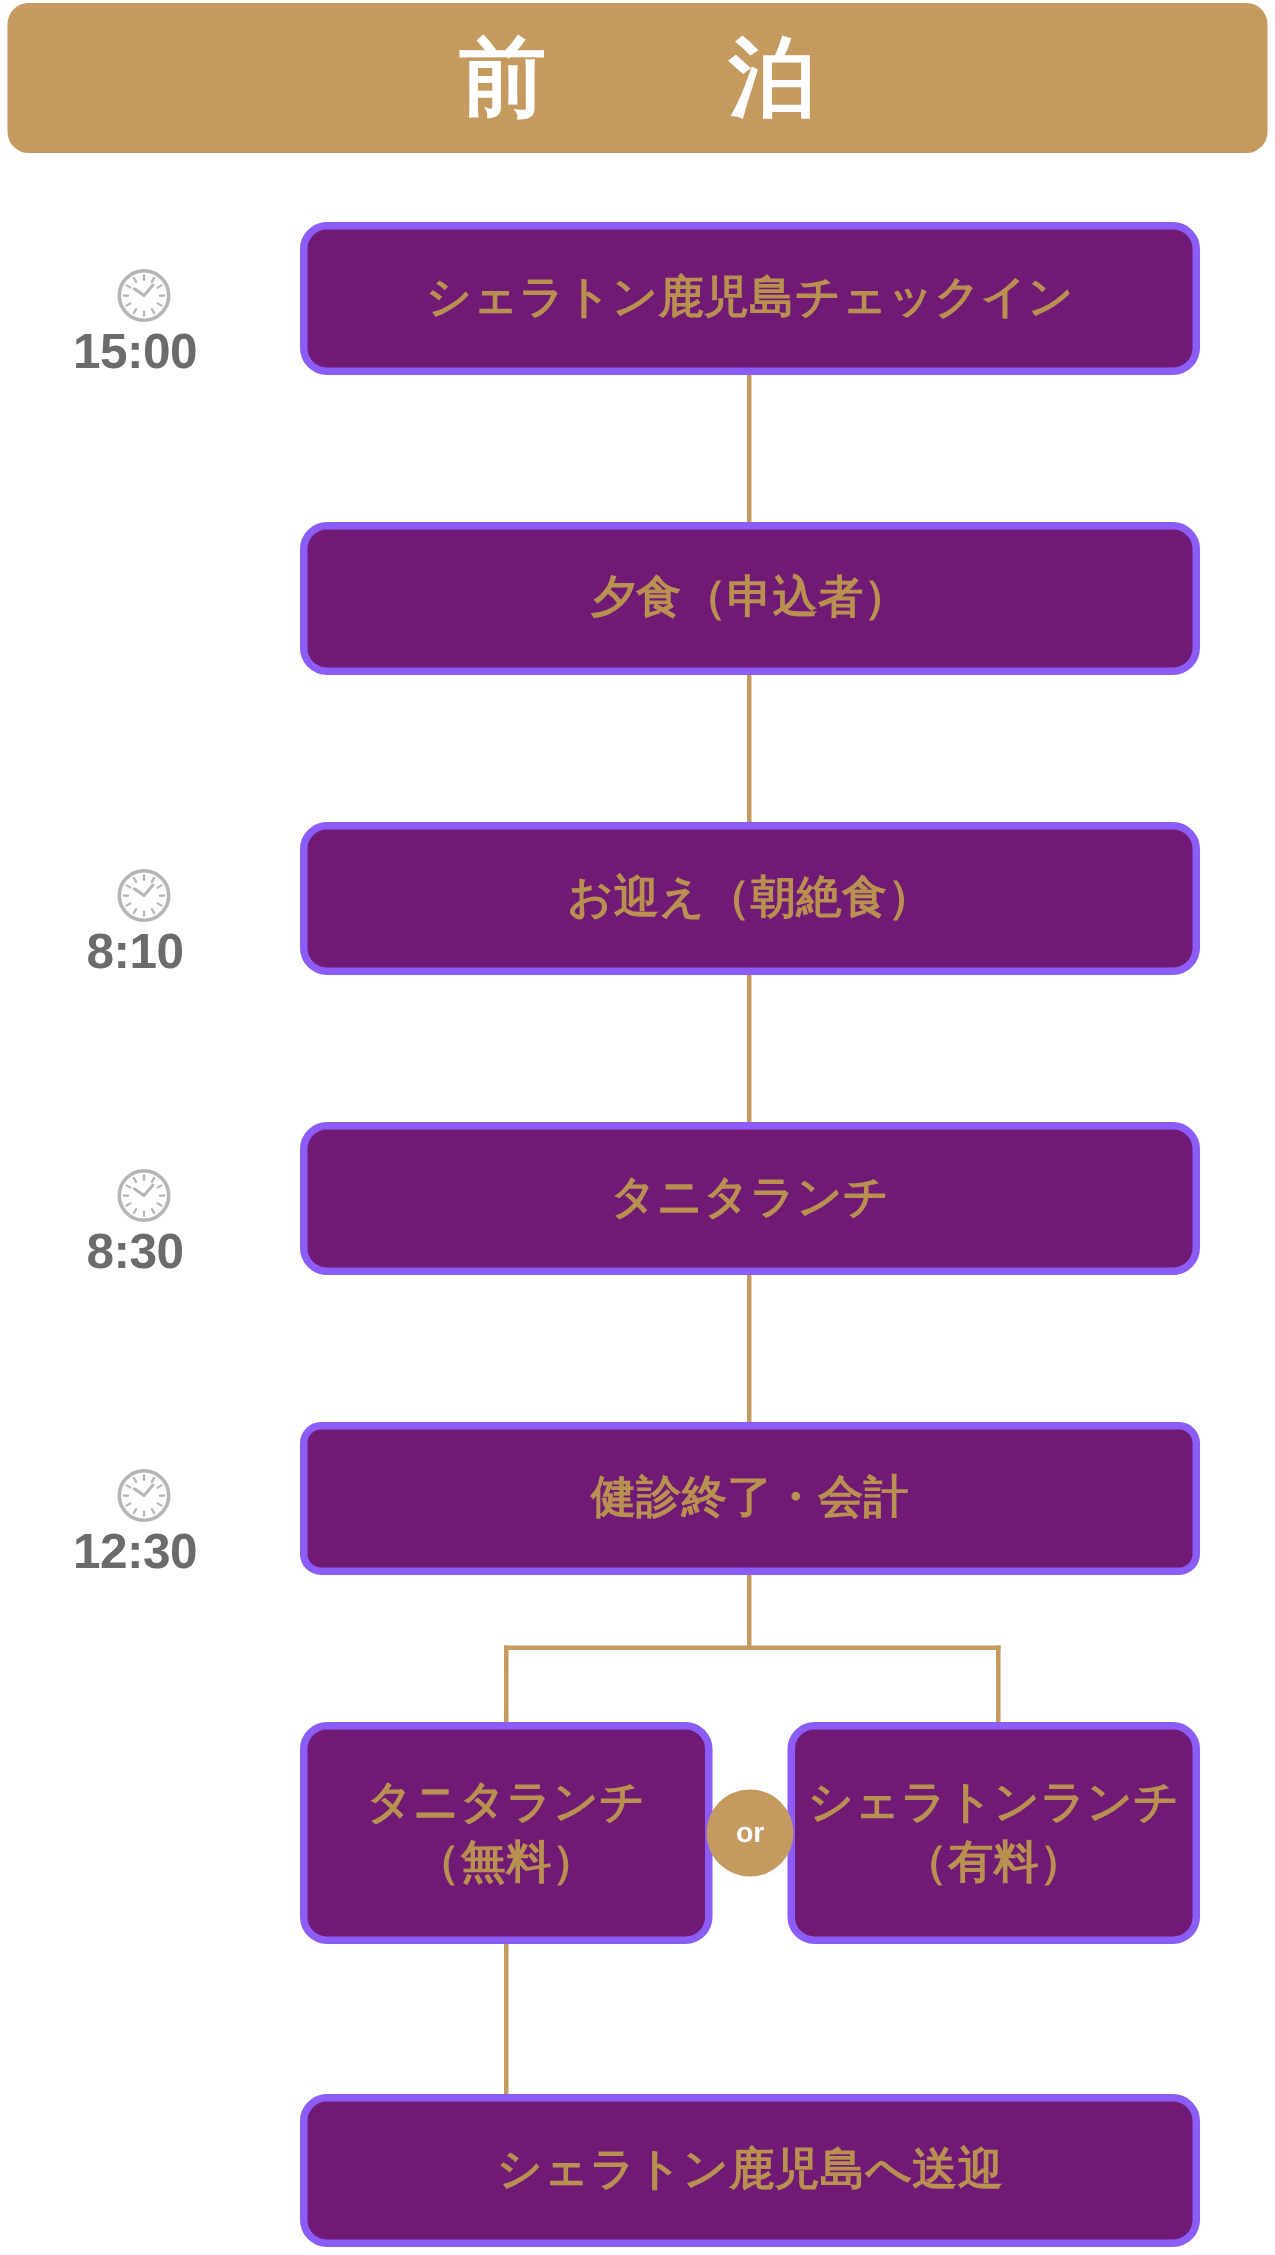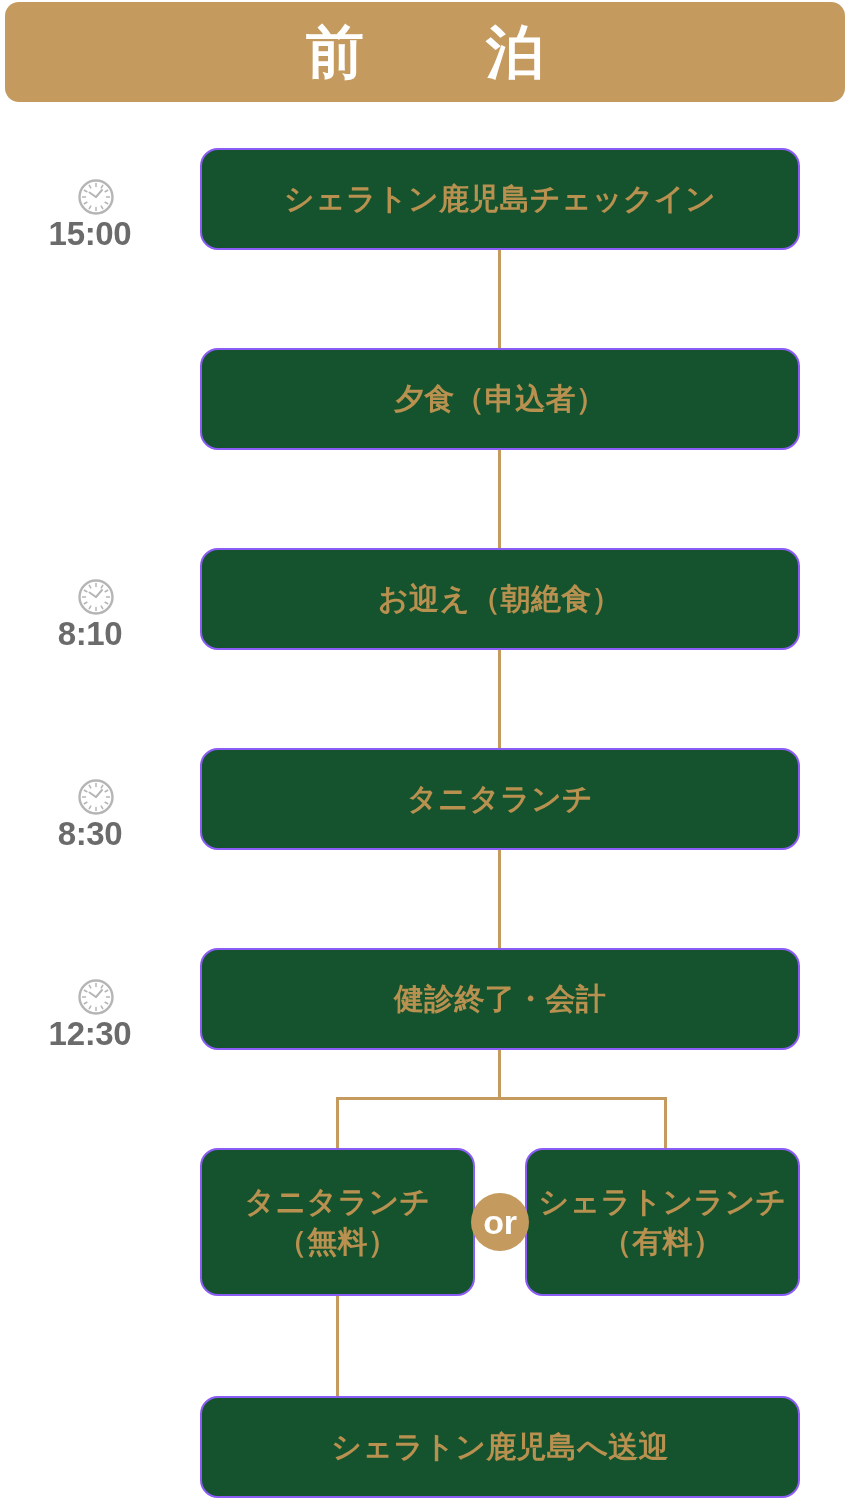--- a/index.html
+++ b/index.html
@@ -39,43 +39,43 @@
     font-weight: 700;
     letter-spacing: 0.55em;
     text-indent: 0.55em;
     line-height: 1;
   }
 
   
   .flow-box {
     position: absolute;
     box-sizing: border-box;
-    border: 2px solid #8b5cf6;
+    border: 5px solid #8b5cf6;
     border-radius: 18px;
-    background: #14532d;
+    background: #701a75;
     display: flex;
     align-items: center;
     justify-content: center;
     z-index: 3;
   }
   .flow-box-label {
     color: #b8904f;
     font-size: 30px;
     font-weight: 700;
     line-height: 1.32;
     text-align: center;
     letter-spacing: 0.01em;
     white-space: pre-line;
   }
 
   .box-checkin  { left: 200px; top: 148px;  width: 600px; height: 102px; }
   .box-dinner   { left: 200px; top: 348px;  width: 600px; height: 102px; }
   .box-pickup   { left: 200px; top: 548px;  width: 600px; height: 102px; }
   .box-reception{ left: 200px; top: 748px;  width: 600px; height: 102px; }
-  .box-finish   { left: 200px; top: 948px;  width: 600px; height: 102px; }
+  .box-finish   { left: 200px; top: 948px;  width: 600px; height: 102px; border-radius: 14px; }
   .box-lunch-a  { left: 200px; top: 1148px; width: 275px; height: 148px; }
   .box-lunch-b  { left: 525px; top: 1148px; width: 275px; height: 148px; }
   .box-transfer { left: 200px; top: 1396px; width: 600px; height: 102px; }
 
   
   .conn {
     position: absolute;
     background: #c49a5f;
     z-index: 1;
   }
@@ -103,21 +103,21 @@
     height: 58px;
     border-radius: 50%;
     background: #c49a5f;
     display: flex;
     align-items: center;
     justify-content: center;
     z-index: 5;
   }
   .or-badge-label {
     color: #ffffff;
-    font-size: 34px;
+    font-size: 19px;
     font-weight: 700;
     line-height: 1;
     letter-spacing: -0.01em;
   }
 
   
   .time-row {
     position: absolute;
     left: 0;
     width: 190px;

